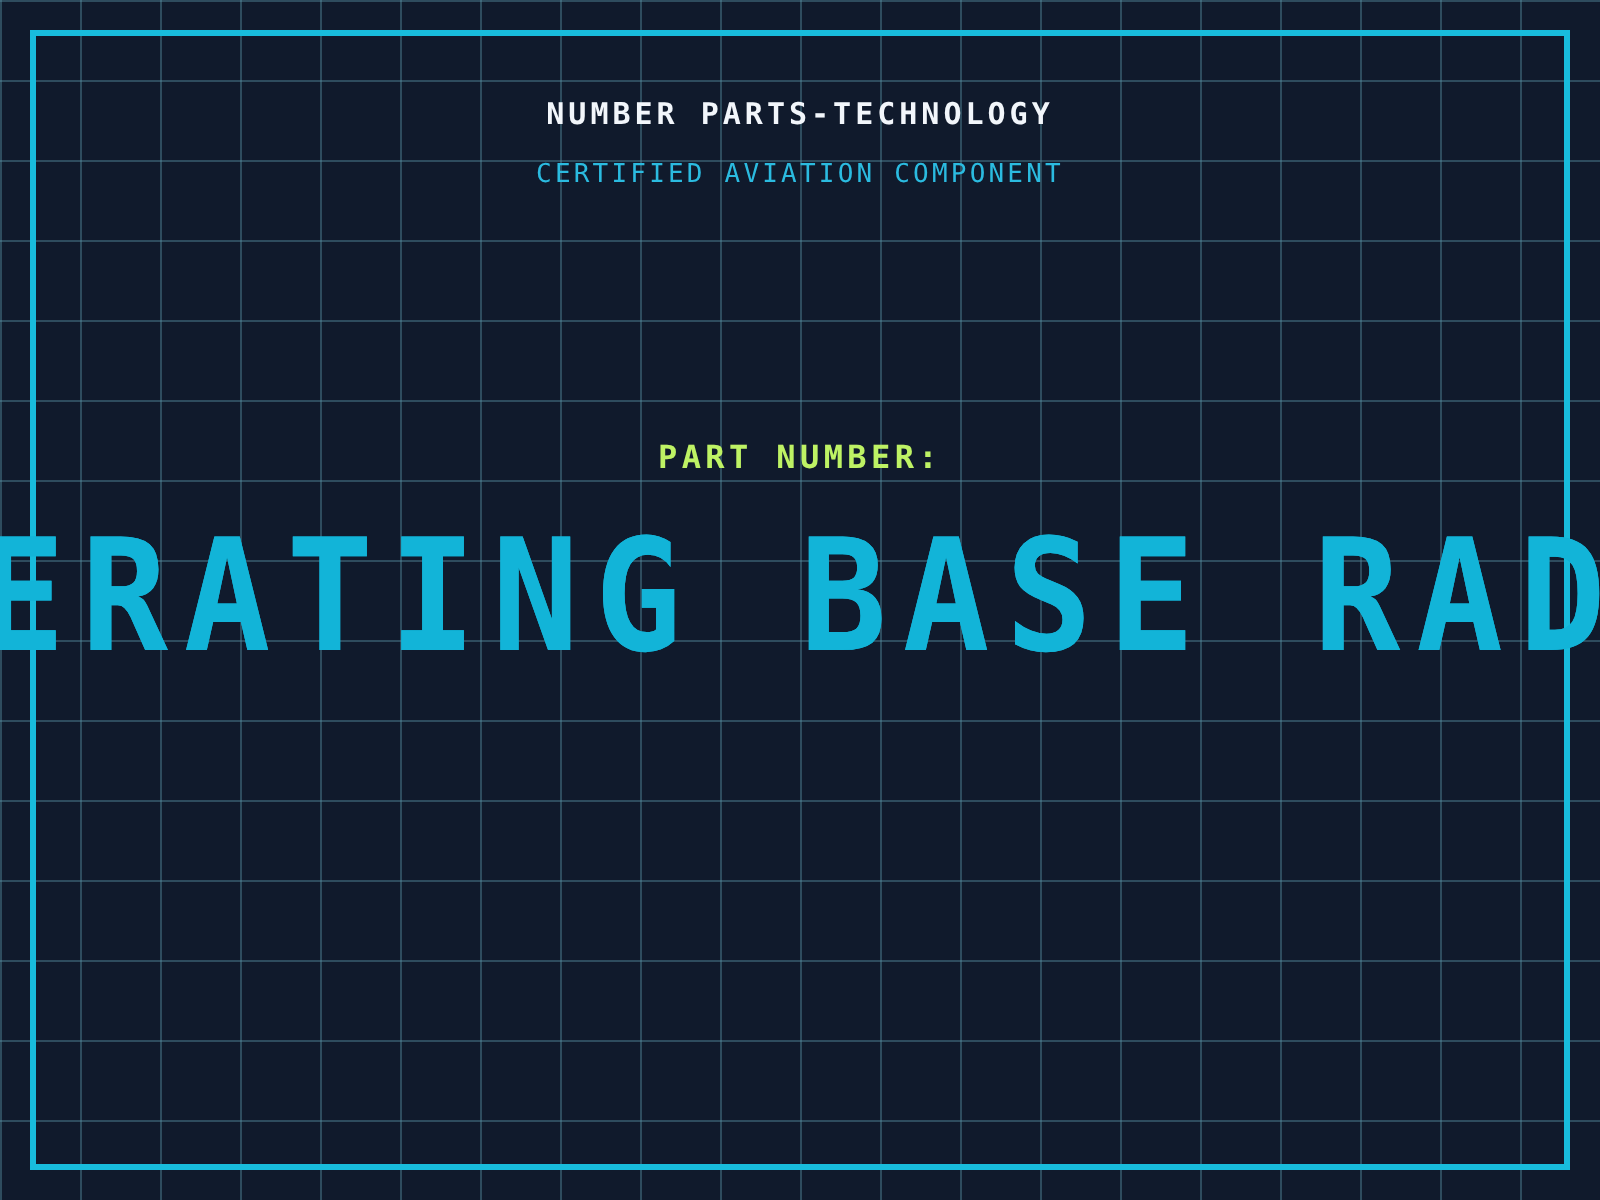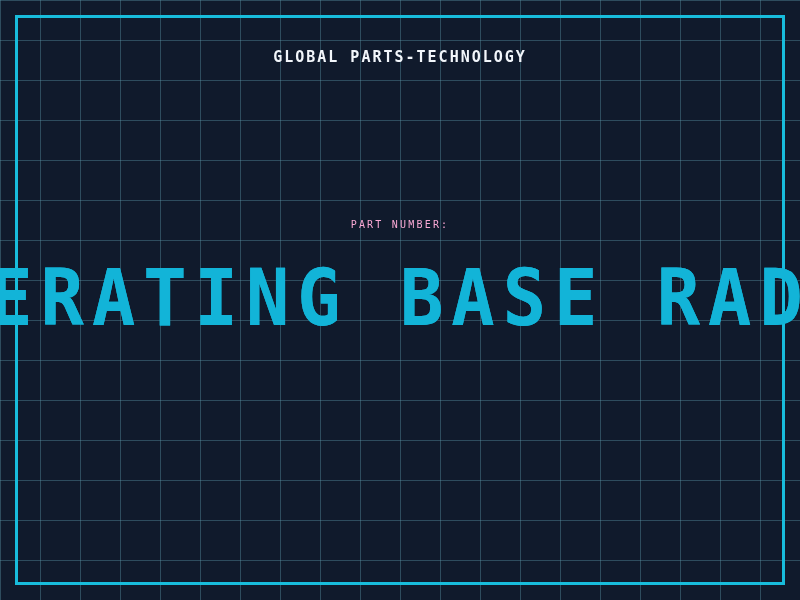--- a/index.html
+++ b/index.html
@@ -62,23 +62,23 @@
 
   #brand-subtitle {
     top: 80px;
     color: #2bbbe0;
     font-size: 13px;
     letter-spacing: 1.6px;
   }
 
   #part-label {
     top: 219px;
-    color: #f9a8d4;
-    font-size: 10px;
-    font-weight: normal;
+    color: #bef264;
+    font-size: 16px;
+    font-weight: bold;
     letter-spacing: 2.2px;
   }
 
   #website {
     top: 530px;
     color: #dfe7f0;
     font-size: 13px;
     letter-spacing: 0.6px;
   }
 
@@ -109,22 +109,23 @@
 </style>
 </head>
 <body>
 
 <div id="stage">
 
   <div id="grid-layer"></div>
 
   <div id="frame"></div>
 
-  <div class="center-col" id="brand-title">GLOBAL PARTS-TECHNOLOGY</div>
+  <div class="center-col" id="brand-title">NUMBER PARTS-TECHNOLOGY</div>
 
+  <div class="center-col" id="brand-subtitle">CERTIFIED AVIATION COMPONENT</div>
 
   <div class="center-col" id="part-label">PART NUMBER:</div>
 
   <div id="part-number-band">
     <span id="part-number">OPERATING BASE RADAR</span>
   </div>
 
 
 </div>
 

